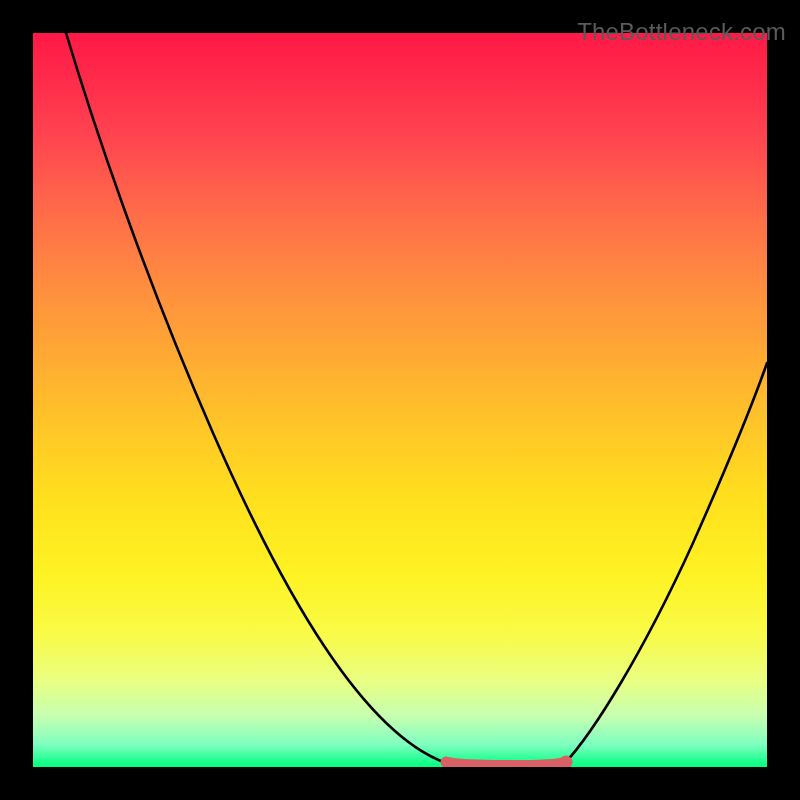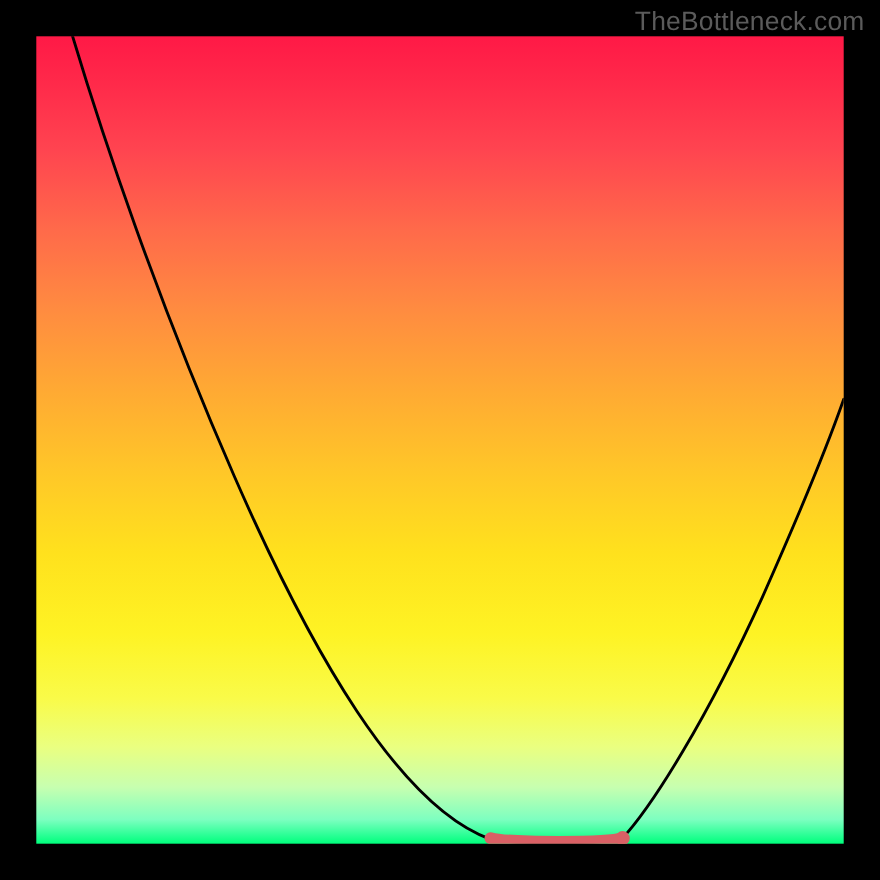--- a/index.html
+++ b/index.html
@@ -5,21 +5,21 @@
   * { margin: 0; padding: 0; box-sizing: border-box; }
   html, body { width: 800px; height: 800px; overflow: hidden; background: #000; }
   .container {
     width: 800px;
     height: 800px;
     position: relative;
     background: #000;
   }
   .watermark {
     position: absolute;
-    top: 6px;
+    top: 18px;
     right: 14px;
     font-family: Arial, Helvetica, sans-serif;
     font-size: 24px;
     font-weight: 500;
     color: #5b5b5b;
     letter-spacing: 0.2px;
     z-index: 5;
   }
   .plot {
     position: absolute;

